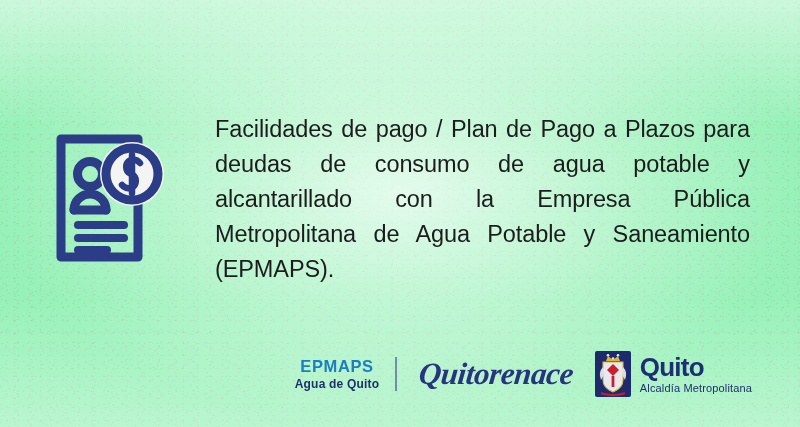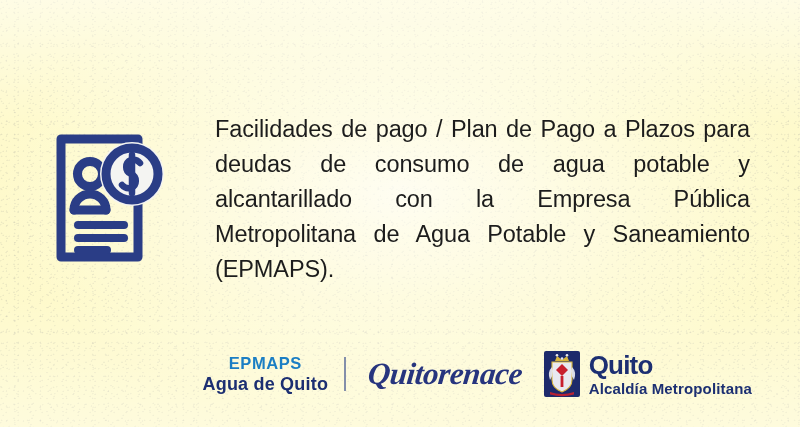--- a/index.html
+++ b/index.html
@@ -11,21 +11,21 @@
     width: 800px;
     height: 427px;
     overflow: hidden;
     font-family: "Liberation Sans", sans-serif;
     background: #f2f2f0;
   }
   #poster {
     position: relative;
     width: 800px;
     height: 427px;
-    background-color: #fef9c3;
+    background-color: #86efac;
     overflow: hidden;
   }
   
   #noise {
     position: absolute;
     inset: 0;
     pointer-events: none;
     opacity: 0.55;
     background-image:
       radial-gradient(circle at 12% 22%, rgba(120,120,125,0.30) 0.6px, rgba(0,0,0,0) 1.1px),
@@ -103,21 +103,21 @@
     font-family: "Liberation Sans", sans-serif;
     font-weight: bold;
     font-size: 16.5px;
     color: #1b7ec4;
     letter-spacing: 0.6px;
     display: block;
   }
   .epmaps-bottom {
     font-family: "Liberation Sans", sans-serif;
     font-weight: bold;
-    font-size: 18px;
+    font-size: 12px;
     color: #1c2f72;
     letter-spacing: 0.2px;
     display: block;
     margin-top: 3px;
   }
   .divider {
     width: 1.5px;
     height: 34px;
     background: #5b6b9a;
     opacity: 0.75;
@@ -149,22 +149,22 @@
     display: block;
     font-family: "Liberation Sans", sans-serif;
     font-weight: bold;
     font-size: 26px;
     color: #1c2f72;
     letter-spacing: -0.8px;
   }
   .quito-sub {
     display: block;
     font-family: "Liberation Sans", sans-serif;
-    font-weight: bold;
-    font-size: 15px;
+    font-weight: normal;
+    font-size: 11px;
     color: #1c2f72;
     letter-spacing: 0.15px;
     margin-top: 3px;
   }
 </style>
 </head>
 <body>
 
 <div id="poster">
 

